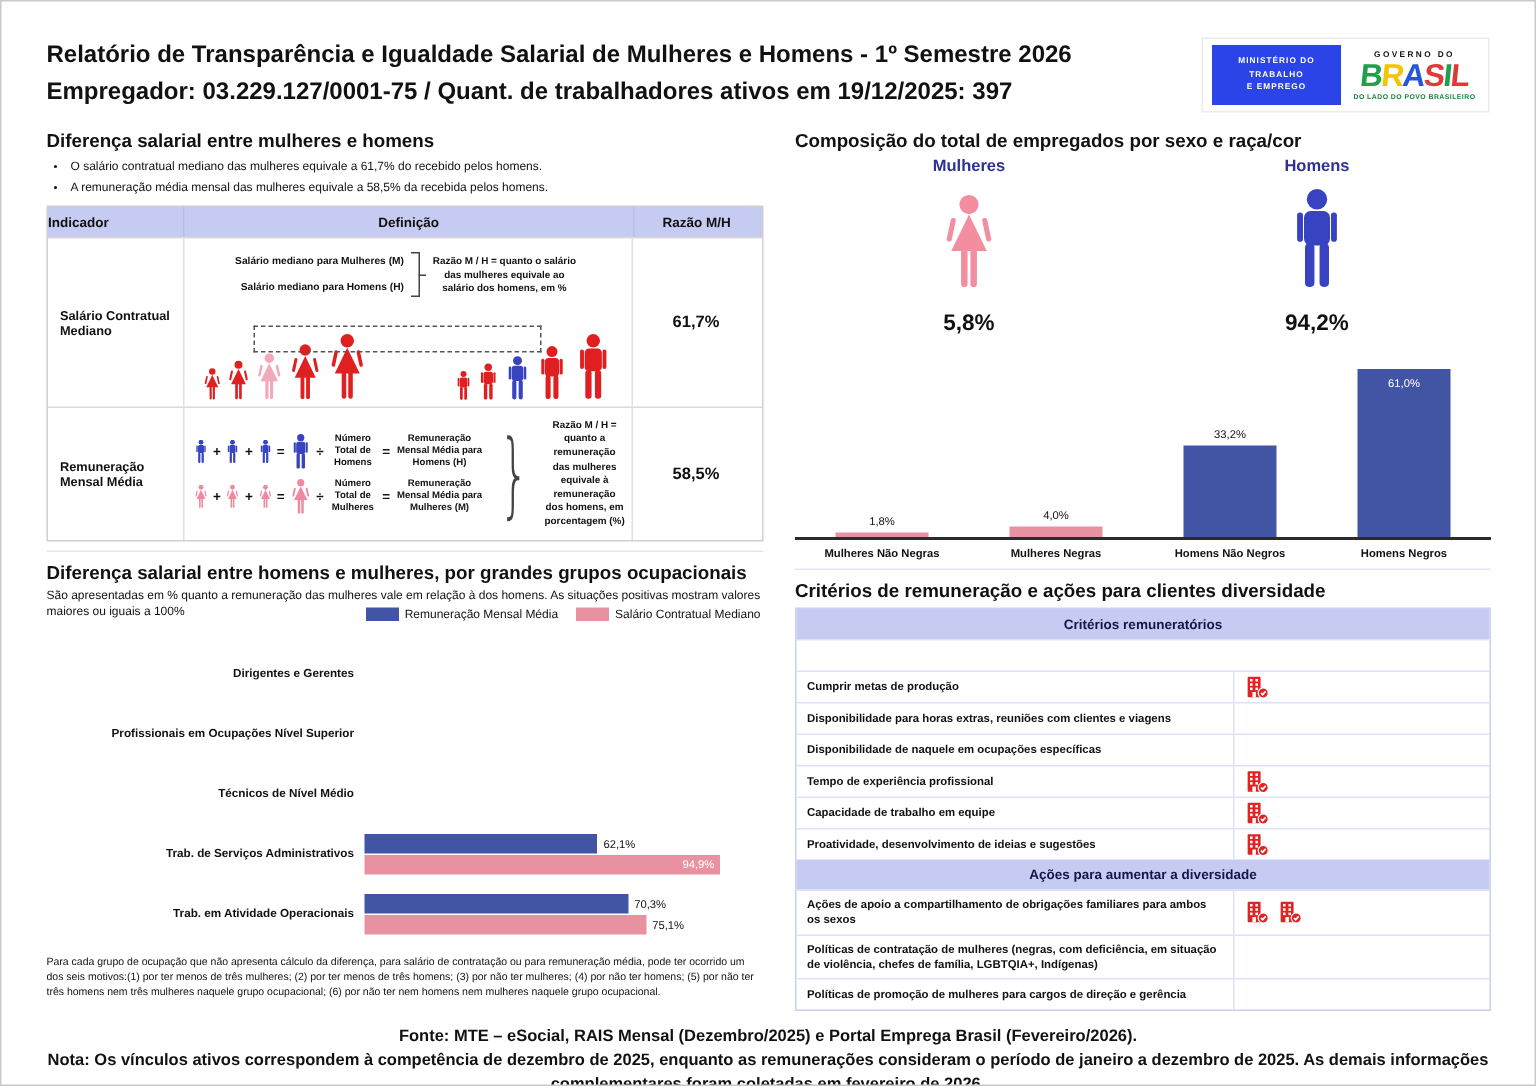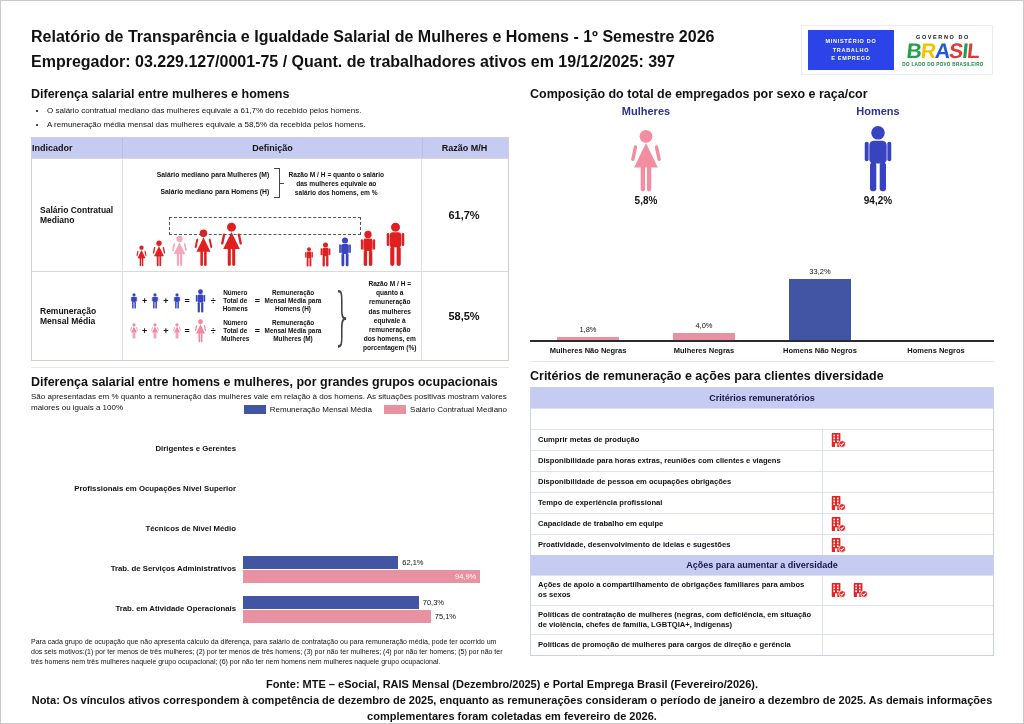--- a/index.html
+++ b/index.html
@@ -74,21 +74,21 @@
   .occ-fill { height:100%; position:relative; }
   .occ-val { font-size:7.5px; margin-left:4px; white-space:nowrap; }
   .occ-val.inside { position:absolute; right:4px; top:50%; transform:translateY(-50%); margin:0; color:#fff; }
   .occ-note { font-size:7px; line-height:1.4; margin-top:8px; padding-right:6px; }
 
   
   .pictos { display:flex; margin-top:4px; }
   .picto { width:50%; text-align:center; }
   .picto-title { color:#2d3193; font-weight:bold; font-size:11px; }
   .picto-icon-wrap { height:72px; display:flex; align-items:flex-end; justify-content:center; margin-top:4px; }
-  .picto-val { font-weight:bold; font-size:10px; margin-top:2px; }
+  .picto-val { font-weight:bold; font-size:15px; margin-top:14px; }
   #comp-plot { height:128px; margin-top:8px; border-bottom:2px solid #2b2b2b; display:flex; align-items:flex-end; }
   .comp-col { width:25%; height:100%; position:relative; display:flex; align-items:flex-end; justify-content:center; }
   .comp-bar { width:62px; }
   .comp-val { position:absolute; left:50%; transform:translateX(-50%); font-size:7.5px; white-space:nowrap; }
   .comp-val.inside { color:#fff; }
   #comp-labels { display:flex; }
   #comp-labels > div { width:25%; text-align:center; font-size:7.5px; font-weight:bold; padding-top:4px; }
 
   
   .crit-table { border:1px solid #c9cff0; margin-top:4px; }
@@ -383,20 +383,24 @@
             <span class="comp-val" style="bottom: 6.5px;">1,8%</span>
           </div>
           <div class="comp-col">
             <div class="comp-bar" style="height: 7.36px; background: rgb(232, 145, 161);"></div>
             <span class="comp-val" style="bottom: 10.36px;">4,0%</span>
           </div>
           <div class="comp-col">
             <div class="comp-bar" style="height: 61.088px; background: rgb(66, 84, 164);"></div>
             <span class="comp-val" style="bottom: 64.088px;">33,2%</span>
           </div>
+          <div class="comp-col">
+            <div class="comp-bar" style="height: 112.24px; background: rgb(66, 84, 164);"></div>
+            <span class="comp-val inside" style="bottom: 98.24px;">61,0%</span>
+          </div>
         </div>
       <div id="comp-labels">
           <div>Mulheres Não Negras</div>
           <div>Mulheres Negras</div>
           <div>Homens Não Negros</div>
           <div>Homens Negros</div>
         </div>
 
       <div class="lower-sec">
         <h2 class="sec">Critérios de remuneração e ações para clientes diversidade</h2>
@@ -411,21 +415,21 @@
                 <svg width="16" height="16">
                   <use href="#sym-building" fill="#e02424"></use>
                 </svg>
               </div>
             </div>
             <div class="crit-row">
               <div class="crit-label">Disponibilidade para horas extras, reuniões com clientes e viagens</div>
               <div class="crit-icons"></div>
             </div>
             <div class="crit-row">
-              <div class="crit-label">Disponibilidade de pessoa em ocupações obrigações</div>
+              <div class="crit-label">Disponibilidade de naquele em ocupações específicas</div>
               <div class="crit-icons"></div>
             </div>
             <div class="crit-row">
               <div class="crit-label">Tempo de experiência profissional</div>
               <div class="crit-icons">
                 <svg width="16" height="16">
                   <use href="#sym-building" fill="#e02424"></use>
                 </svg>
               </div>
             </div>

